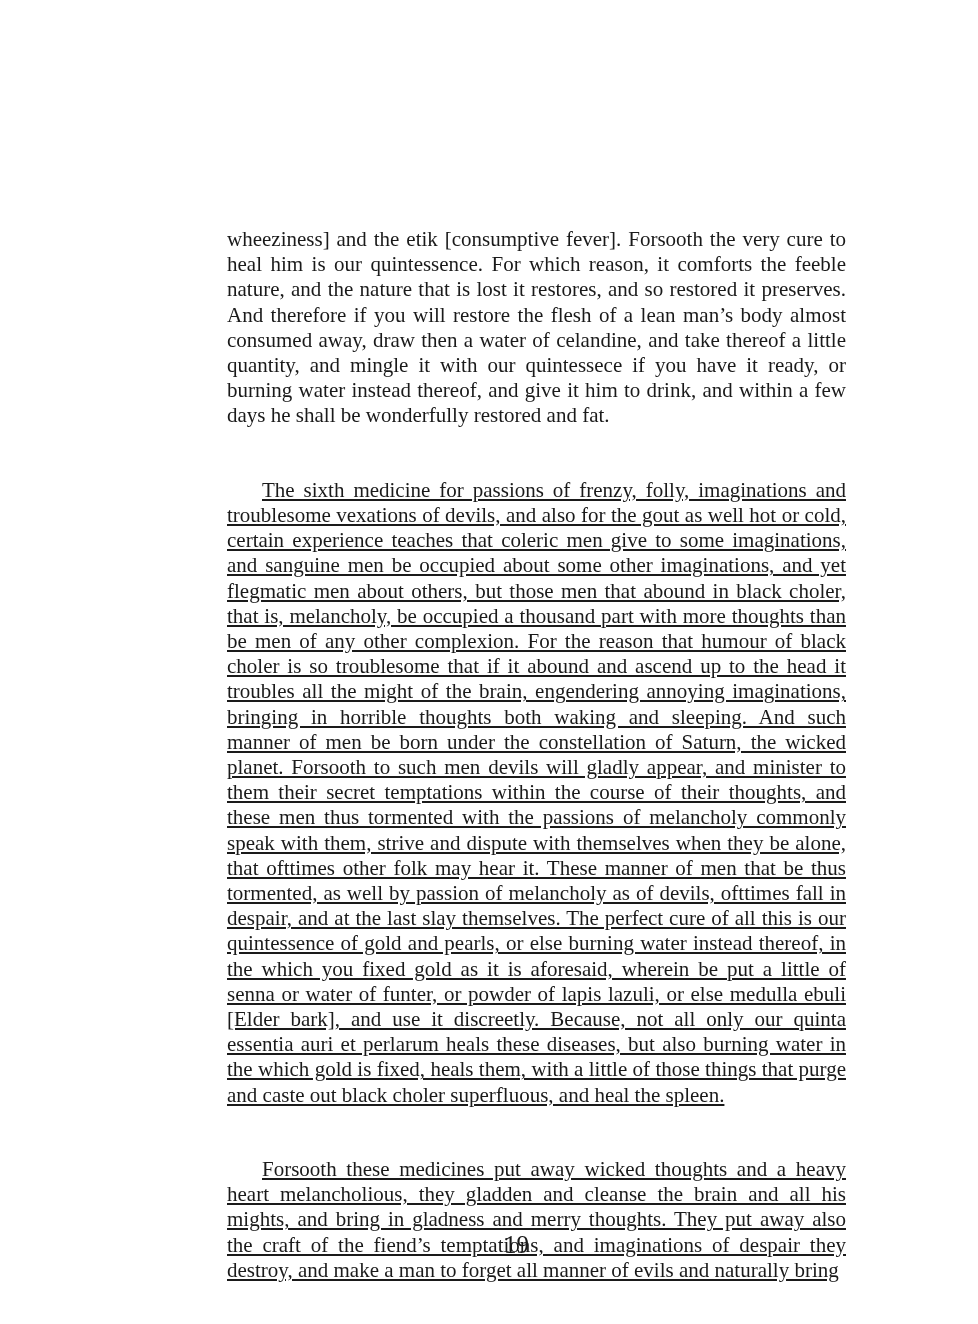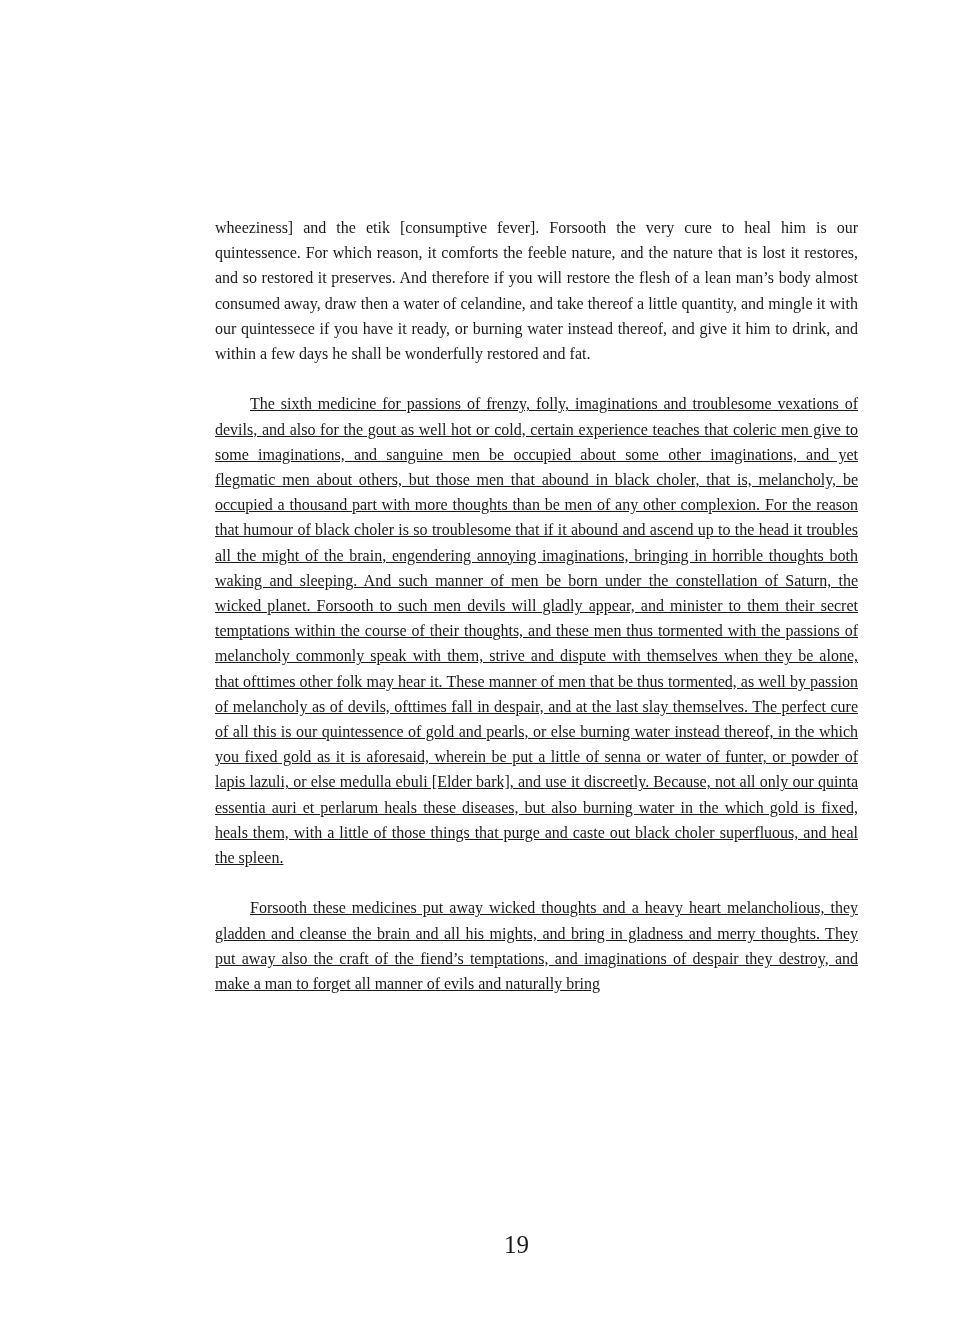--- a/index.html
+++ b/index.html
@@ -15,22 +15,22 @@
       font-family: "Liberation Serif", "DejaVu Serif", serif;
       color: #1a1a1a;
     }
     .page-body {
       position: absolute;
       left: 215px;
       top: 215px;
       width: 643px;
     }
     .para {
-      margin: 0;
-      font-size: 16px;
+      margin: 12px;
+      font-size: 21px;
       line-height: 25.2px;
       text-align: justify;
       text-align-last: left;
     }
     .para.indent {
       text-indent: 35px;
       text-decoration: underline;
     }
     .gap {
       height: 25.2px;

